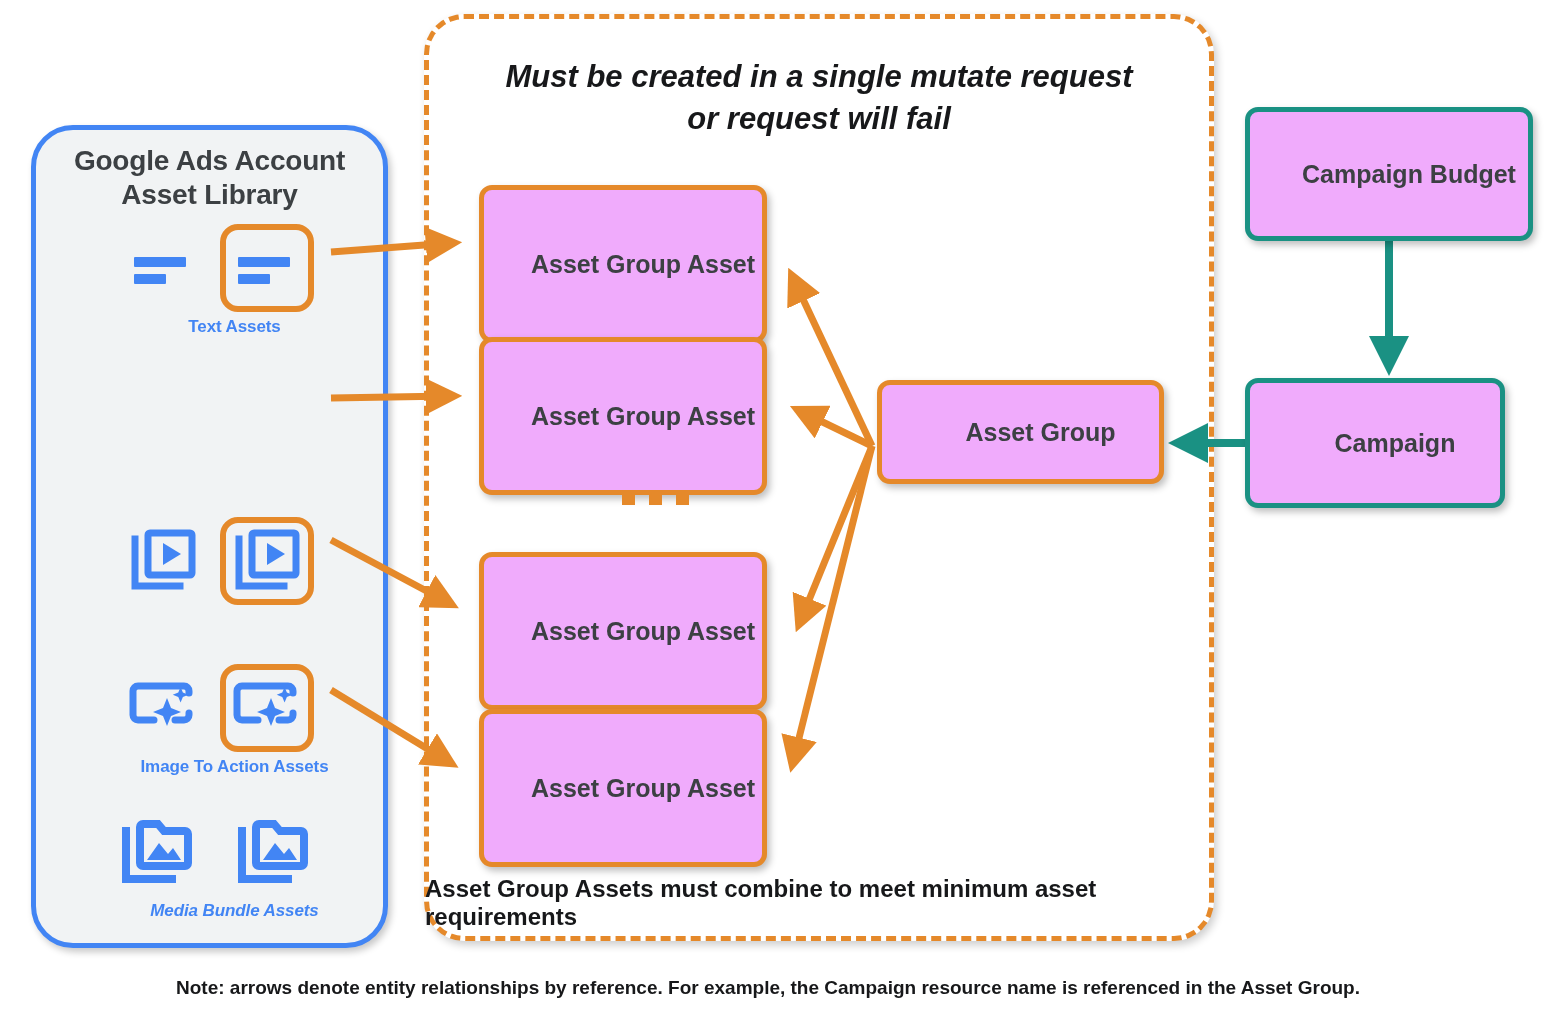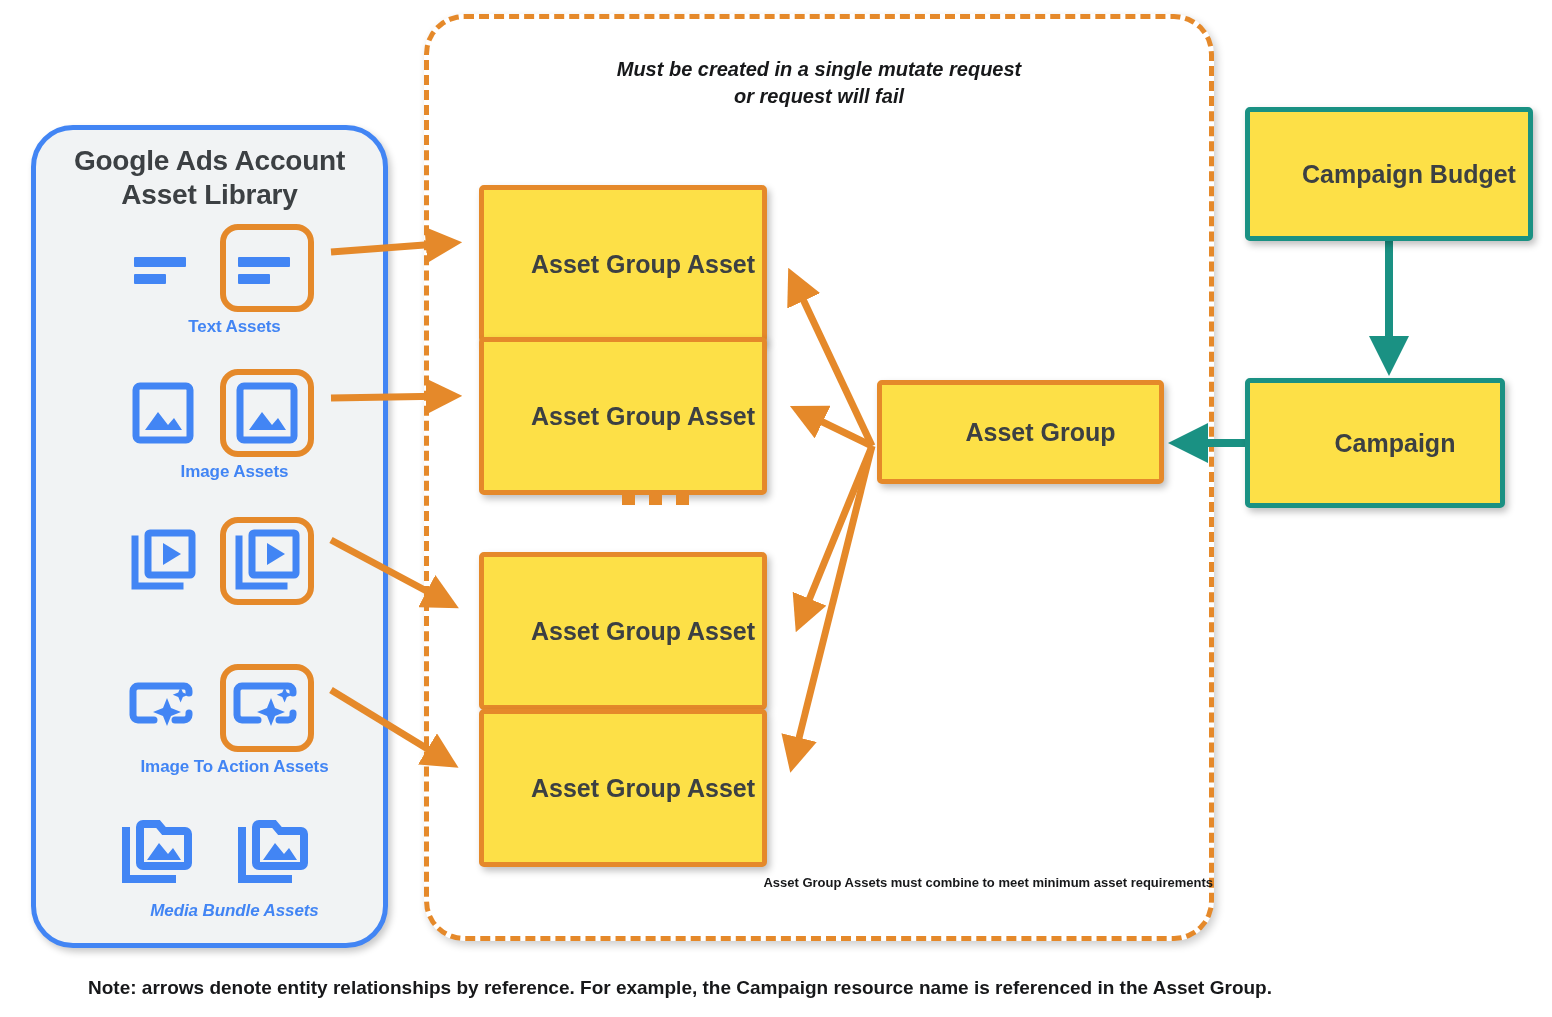--- a/index.html
+++ b/index.html
@@ -103,45 +103,45 @@
     box-shadow: 3px 4px 8px rgba(0,0,0,0.20);
     background: #ffffff;
     z-index: 1;
   }
   .mutate-title {
     position: absolute;
     left: 425px;
     top: 56px;
     width: 788px;
     text-align: center;
-    font-size: 20px;
+    font-size: 31px;
     font-style: italic;
     font-weight: bold;
     color: #17181a;
     line-height: 1.35;
     z-index: 3;
   }
   .region-footnote {
     position: absolute;
     left: 425px;
     top: 875px;
     width: 788px;
-    text-align: right;
-    font-size: 13px;
+    text-align: left;
+    font-size: 24px;
     font-weight: bold;
     color: #17181a;
     z-index: 3;
   }
 
   
   .node {
     position: absolute;
-    background: #fde047;
+    background: #f0abfc;
     box-sizing: border-box;
-    border-radius: 5px;
+    border-radius: 13px;
     display: flex;
     align-items: center;
     justify-content: center;
     text-align: center;
     color: #3c4043;
     font-weight: bold;
     box-shadow: 3px 4px 7px rgba(0,0,0,0.25);
     z-index: 6;
     line-height: 1.2;
     padding-left: 40px;
@@ -197,21 +197,21 @@
     height: 13px;
     background: #e5892a;
   }
 
   
   .bottom-note {
     position: absolute;
     left: 0;
     top: 977px;
     width: 1360px;
-    text-align: center;
+    text-align: right;
     font-size: 19px;
     font-weight: bold;
     color: #17181a;
     z-index: 4;
   }
 
   .icon-svg { display: block; }
 </style>
 </head>
 <body>
@@ -237,37 +237,20 @@
         <div class="icon-slot highlighted">
           <svg class="icon-svg" width="62" height="46" viewBox="0 0 62 46">
             <rect x="2" y="12" width="52" height="10" rx="1" fill="#4285f4"></rect>
             <rect x="2" y="29" width="32" height="10" rx="1" fill="#4285f4"></rect>
           </svg>
         </div>
       </div>
       <div class="asset-caption">Text Assets</div>
     </div>
 
-    <div class="asset-row" style="top:237px;">
-      <div class="asset-icons">
-        <div class="icon-slot">
-          <svg class="icon-svg" width="62" height="62" viewBox="0 0 62 62">
-            <rect x="4" y="4" width="54" height="54" rx="4" fill="none" stroke="#4285f4" stroke-width="7"></rect>
-            <path d="M13 48 L26 30 L36 43 L42 36 L50 48 Z" fill="#4285f4"></path>
-          </svg>
-        </div>
-        <div class="icon-slot highlighted">
-          <svg class="icon-svg" width="62" height="62" viewBox="0 0 62 62">
-            <rect x="4" y="4" width="54" height="54" rx="4" fill="none" stroke="#4285f4" stroke-width="7"></rect>
-            <path d="M13 48 L26 30 L36 43 L42 36 L50 48 Z" fill="#4285f4"></path>
-          </svg>
-        </div>
-      </div>
-      <div class="asset-caption">Image Assets</div>
-    </div>
 
     <div class="asset-row" style="top:385px;">
       <div class="asset-icons">
         <div class="icon-slot">
           <svg class="icon-svg" width="68" height="64" viewBox="0 0 68 64">
             <path d="M6 10 V57 H51" fill="none" stroke="#4285f4" stroke-width="7" stroke-linecap="square"></path>
             <rect x="19" y="4" width="44" height="42" rx="2" fill="none" stroke="#4285f4" stroke-width="7"></rect>
             <path d="M34 14 L52 25 L34 36 Z" fill="#4285f4"></path>
           </svg>
         </div>

